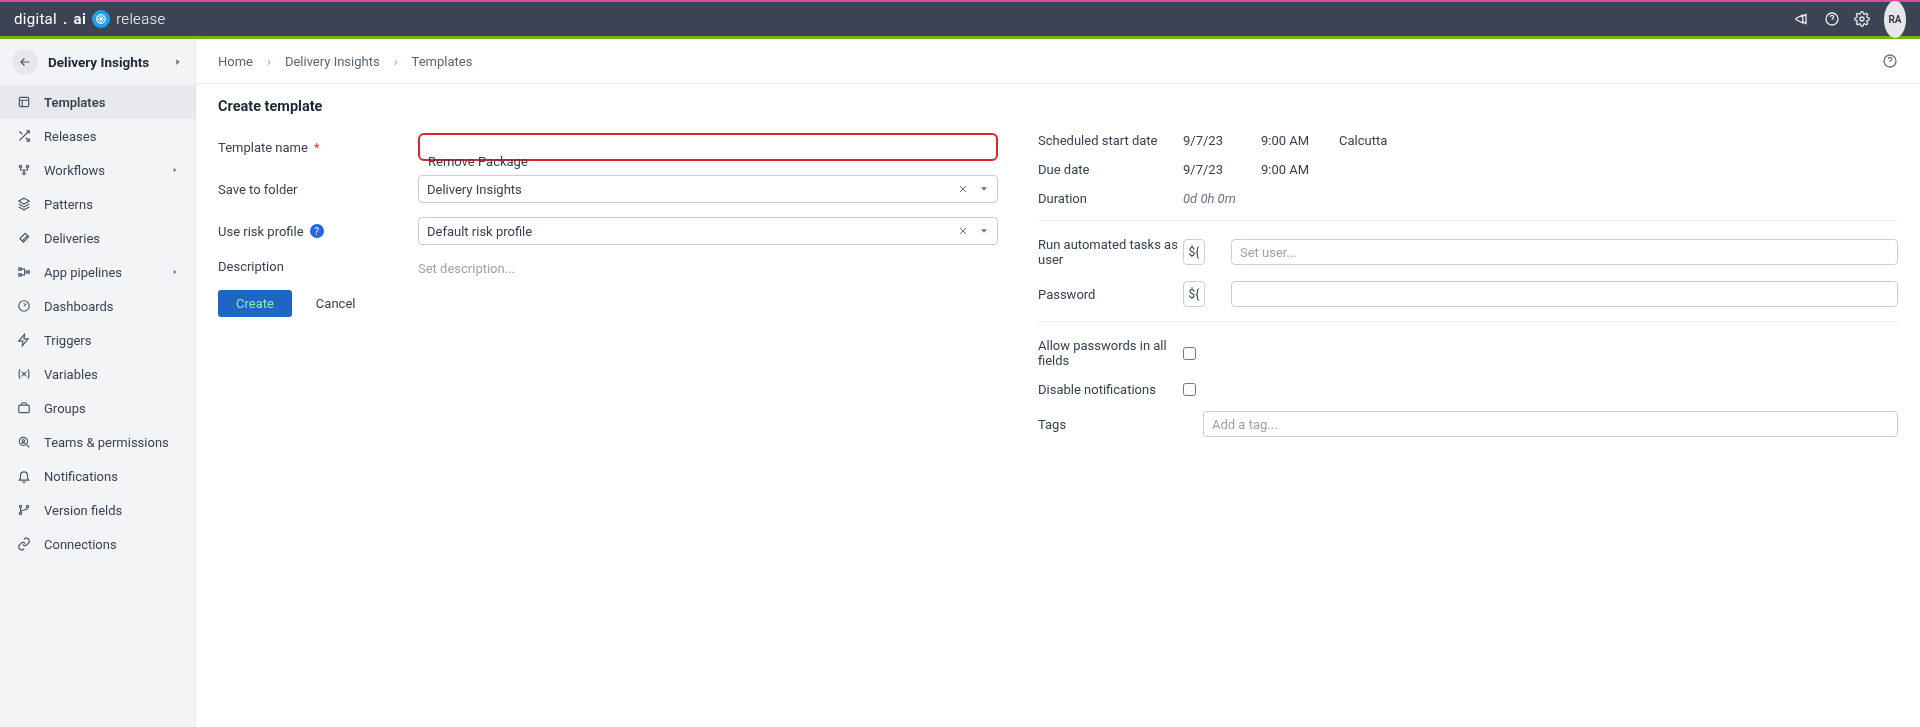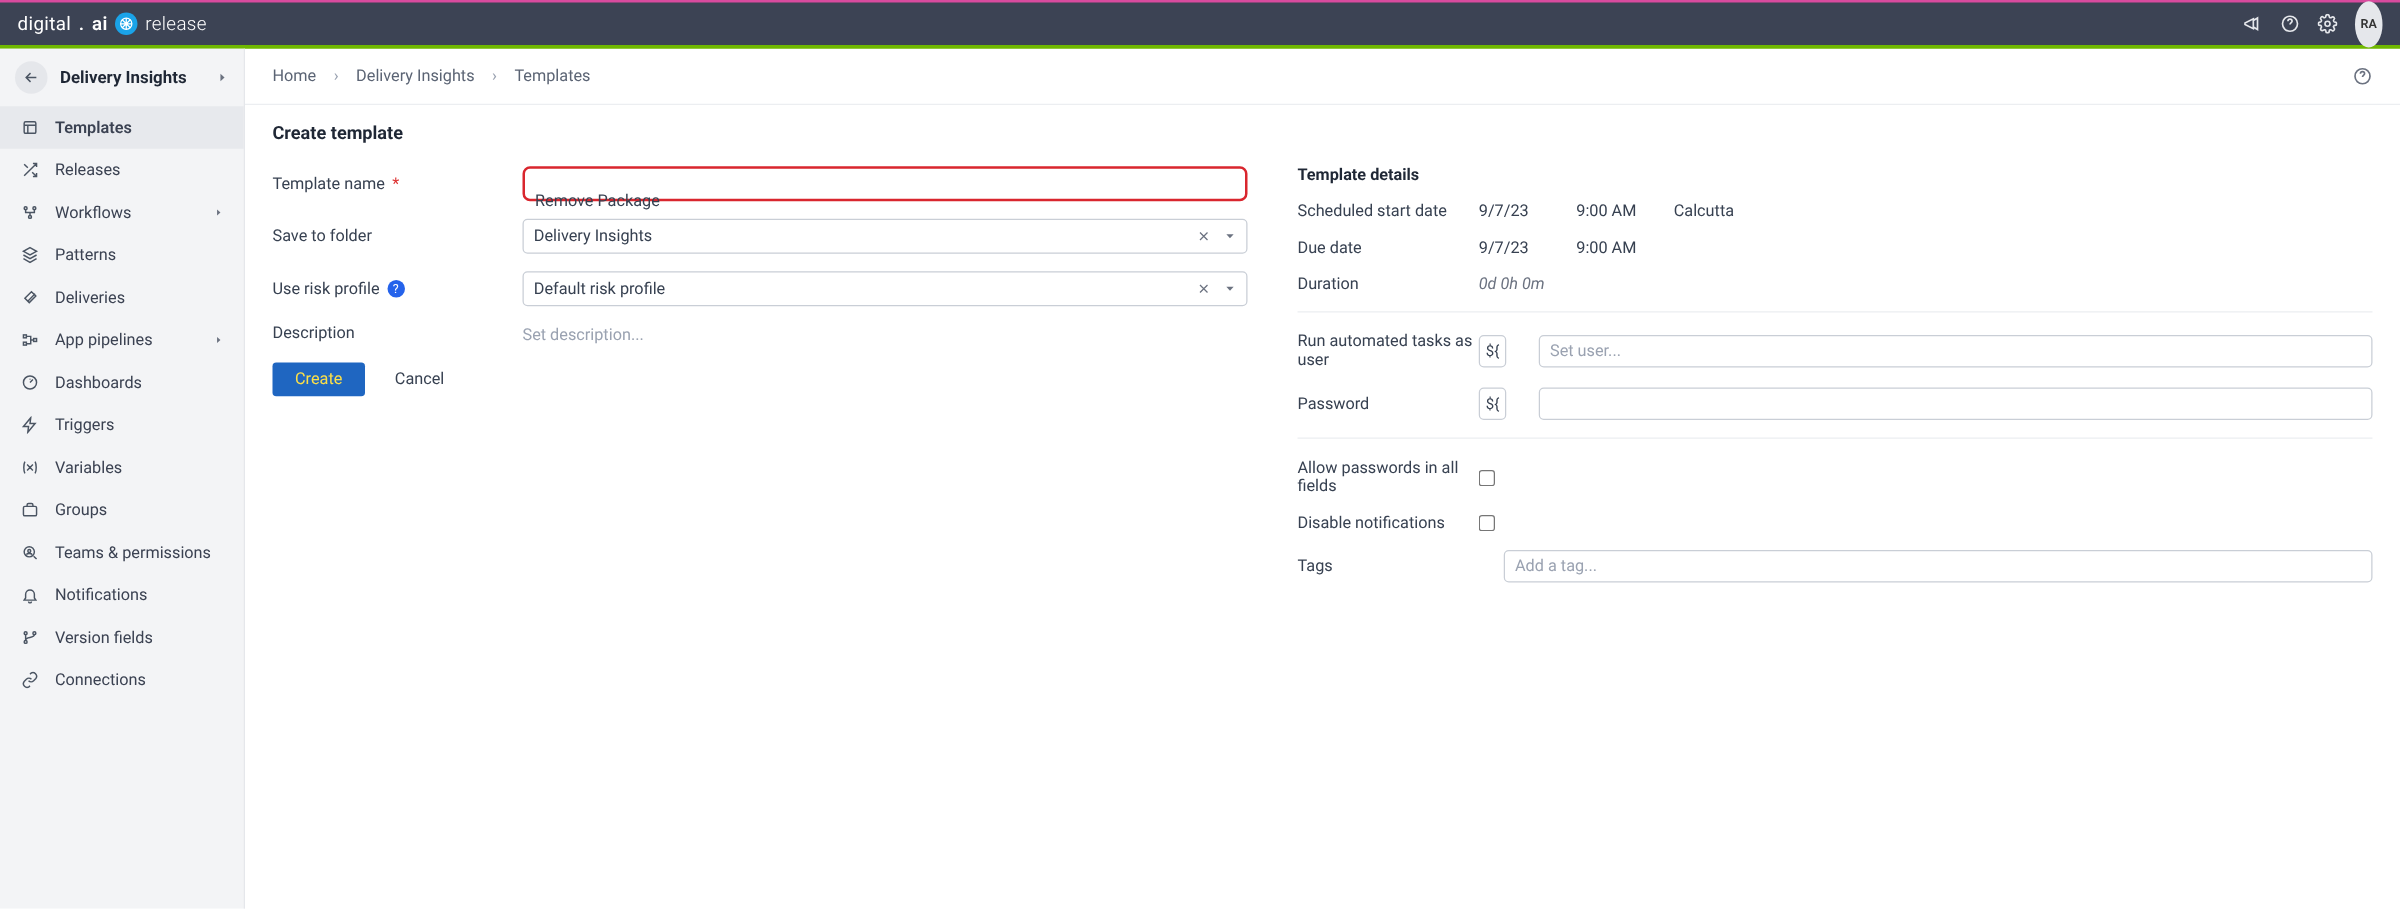--- a/index.html
+++ b/index.html
@@ -39,21 +39,21 @@
   .row { display:flex; align-items:center; margin-bottom:14px; }
   .row .label { width:200px; color:#374151; font-size:13px; display:flex; align-items:center; gap:6px;}
   .req { color:#d33; }
   .help { width:14px; height:14px; border-radius:50%; background:#2563eb; color:#fff; font-size:10px; display:inline-flex; align-items:center; justify-content:center;}
   .input, .select { flex:1; height:28px; border:1px solid #c9ced6; border-radius:4px; padding:0 8px; font-size:13px; color:#374151; background:#fff; display:flex; align-items:center; justify-content:space-between; }
   .input input { border:none; outline:none; width:100%; font-size:13px; color:#374151; background:transparent;margin-top:28px;}
   .highlight { border:2px solid #d9262e; border-radius:6px; }
   .select .sel-actions { display:flex; align-items:center; gap:10px; color:#6b7280; }
   .desc-placeholder { color:#9aa2b1; font-size:13px; padding-top:2px;}
   .actions { display:flex; align-items:center; gap:24px; margin-top:10px;}
-  .btn-primary { background:#1f66c1; color:#fde047; border:none; border-radius:3px; padding:6px 18px; font-size:13px; cursor:pointer;}
+  .btn-primary { background:#1f66c1; color:#86efac; border:none; border-radius:3px; padding:6px 18px; font-size:13px; cursor:pointer;}
   .btn-link { background:none; border:none; color:#374151; font-size:13px; cursor:pointer;}
   .details { flex:1; min-width:520px; }
   .details h3 { font-size:13px; font-weight:700; color:#1f2735; margin-bottom:14px;}
   .drow { display:flex; align-items:center; margin-bottom:14px; font-size:13px; color:#374151; }
   .drow .dlab { width:145px; }
   .drow .dval { width:78px; }
   .drow .dval2 { width:78px; }
   .muted-i { font-style:italic; color:#6b7280;}
   .sep-line { border:none; border-top:1px solid #eceef1; margin:12px 0 16px 0;}
   .var-btn { width:22px; height:26px; border:1px solid #c9ced6; border-radius:4px; display:inline-flex; align-items:center; justify-content:center; font-size:12px; color:#374151; margin-right:6px; background:#fff;}
@@ -330,21 +330,20 @@
             <div class="label">Description</div>
             <div class="desc-placeholder">Set description...</div>
           </div>
           <div class="actions">
             <button class="btn-primary">Create</button>
             <button class="btn-link">Cancel</button>
           </div>
         </div>
 
         <div class="details">
-          <h3>Template details</h3>
           <div class="drow">
             <span class="dlab">Scheduled start date</span>
             <span class="dval">9/7/23</span>
             <span class="dval2">9:00 AM</span>
             <span>Calcutta</span>
           </div>
           <div class="drow">
             <span class="dlab">Due date</span>
             <span class="dval">9/7/23</span>
             <span class="dval2">9:00 AM</span>

